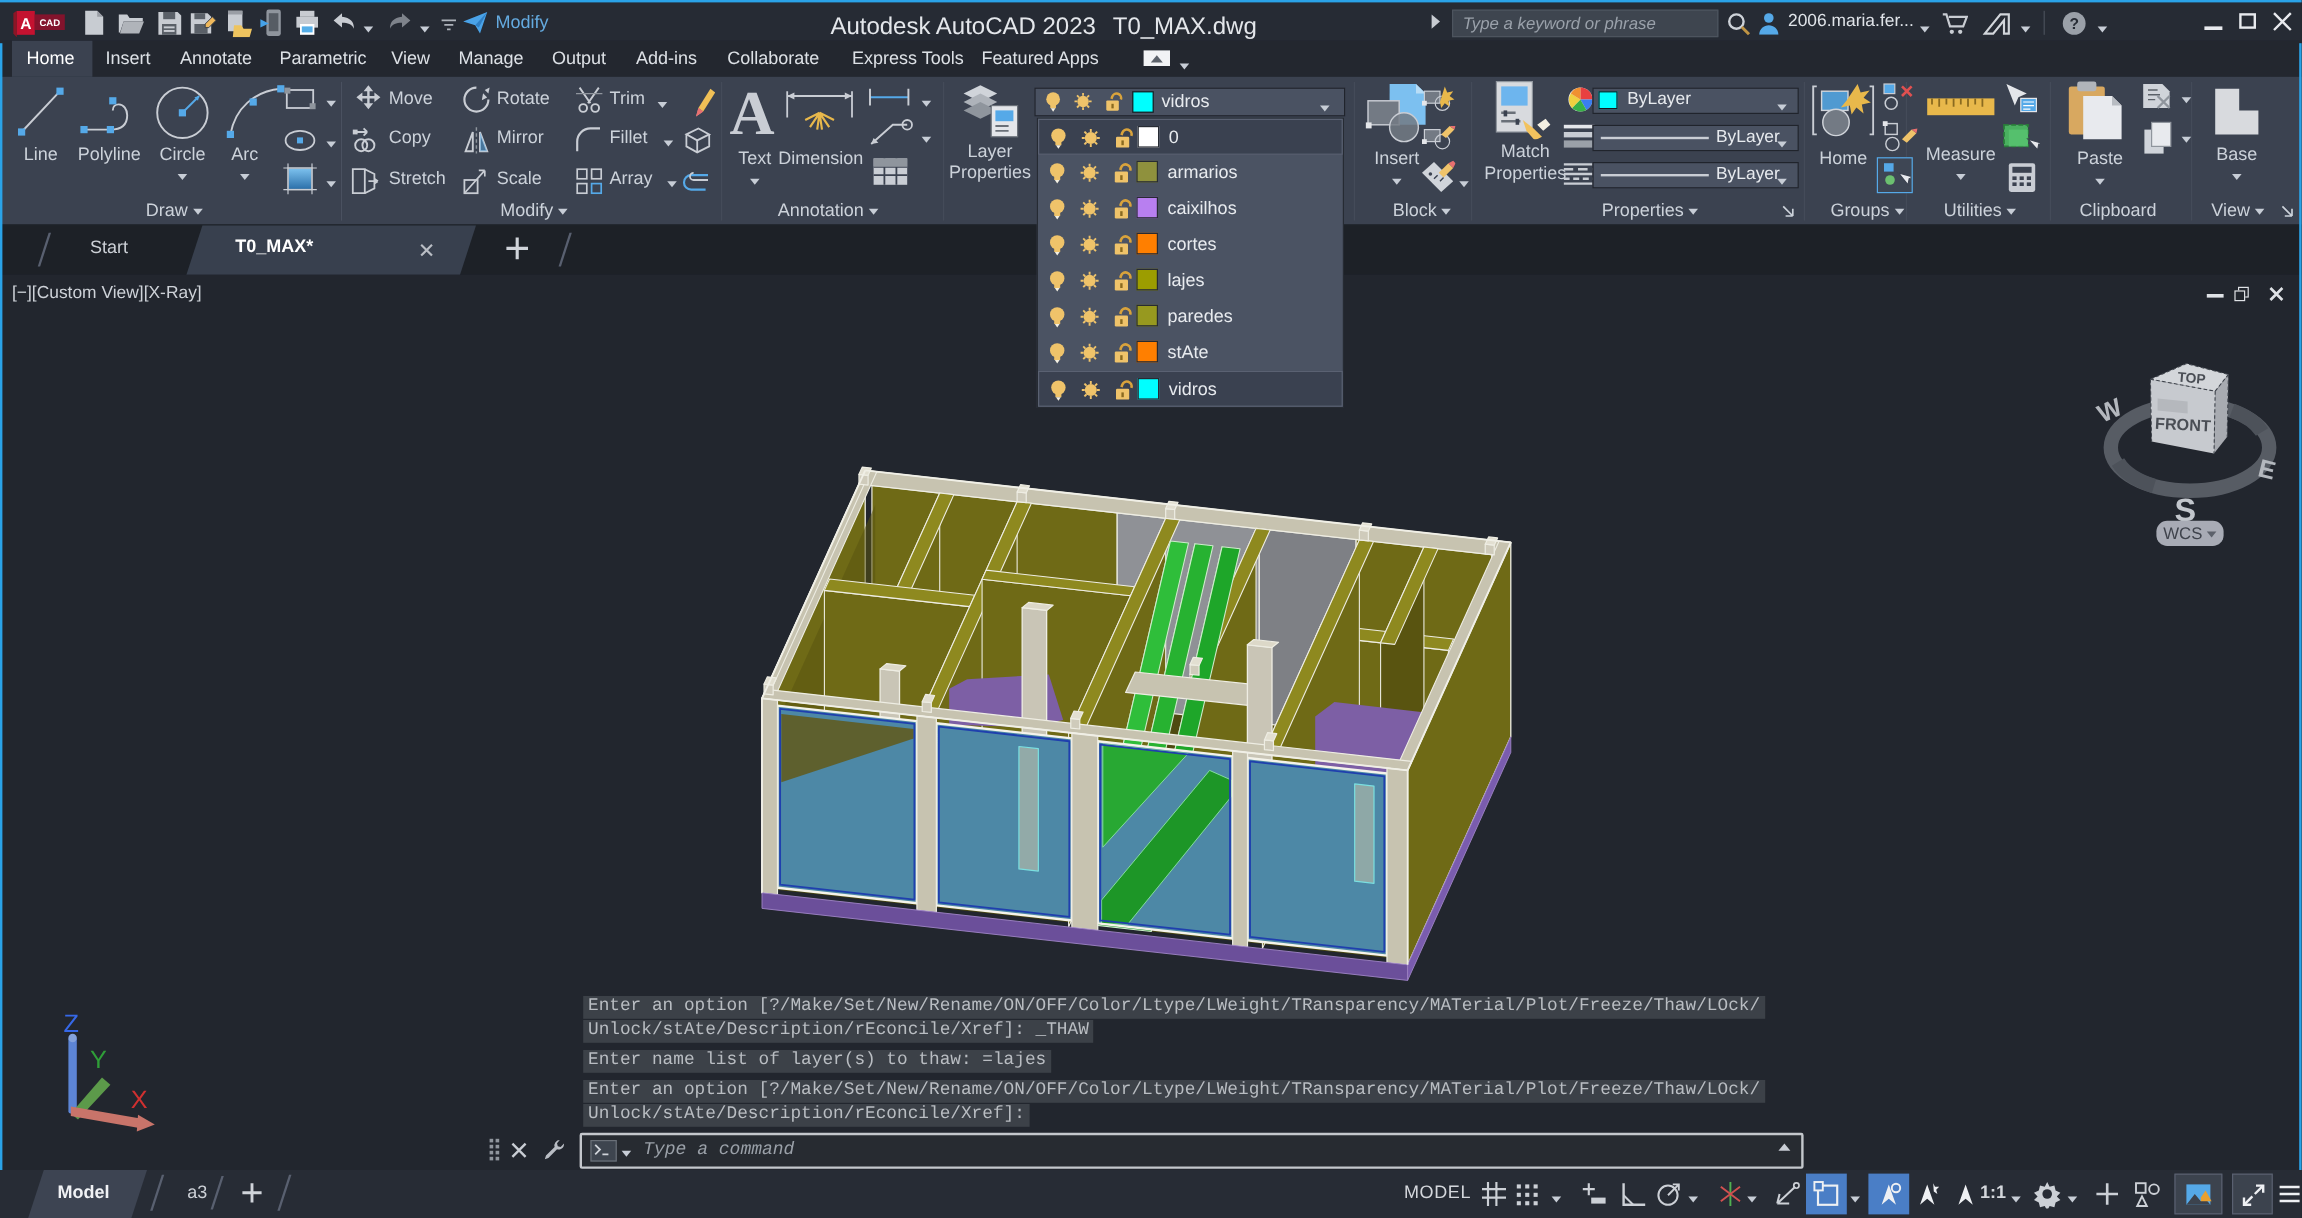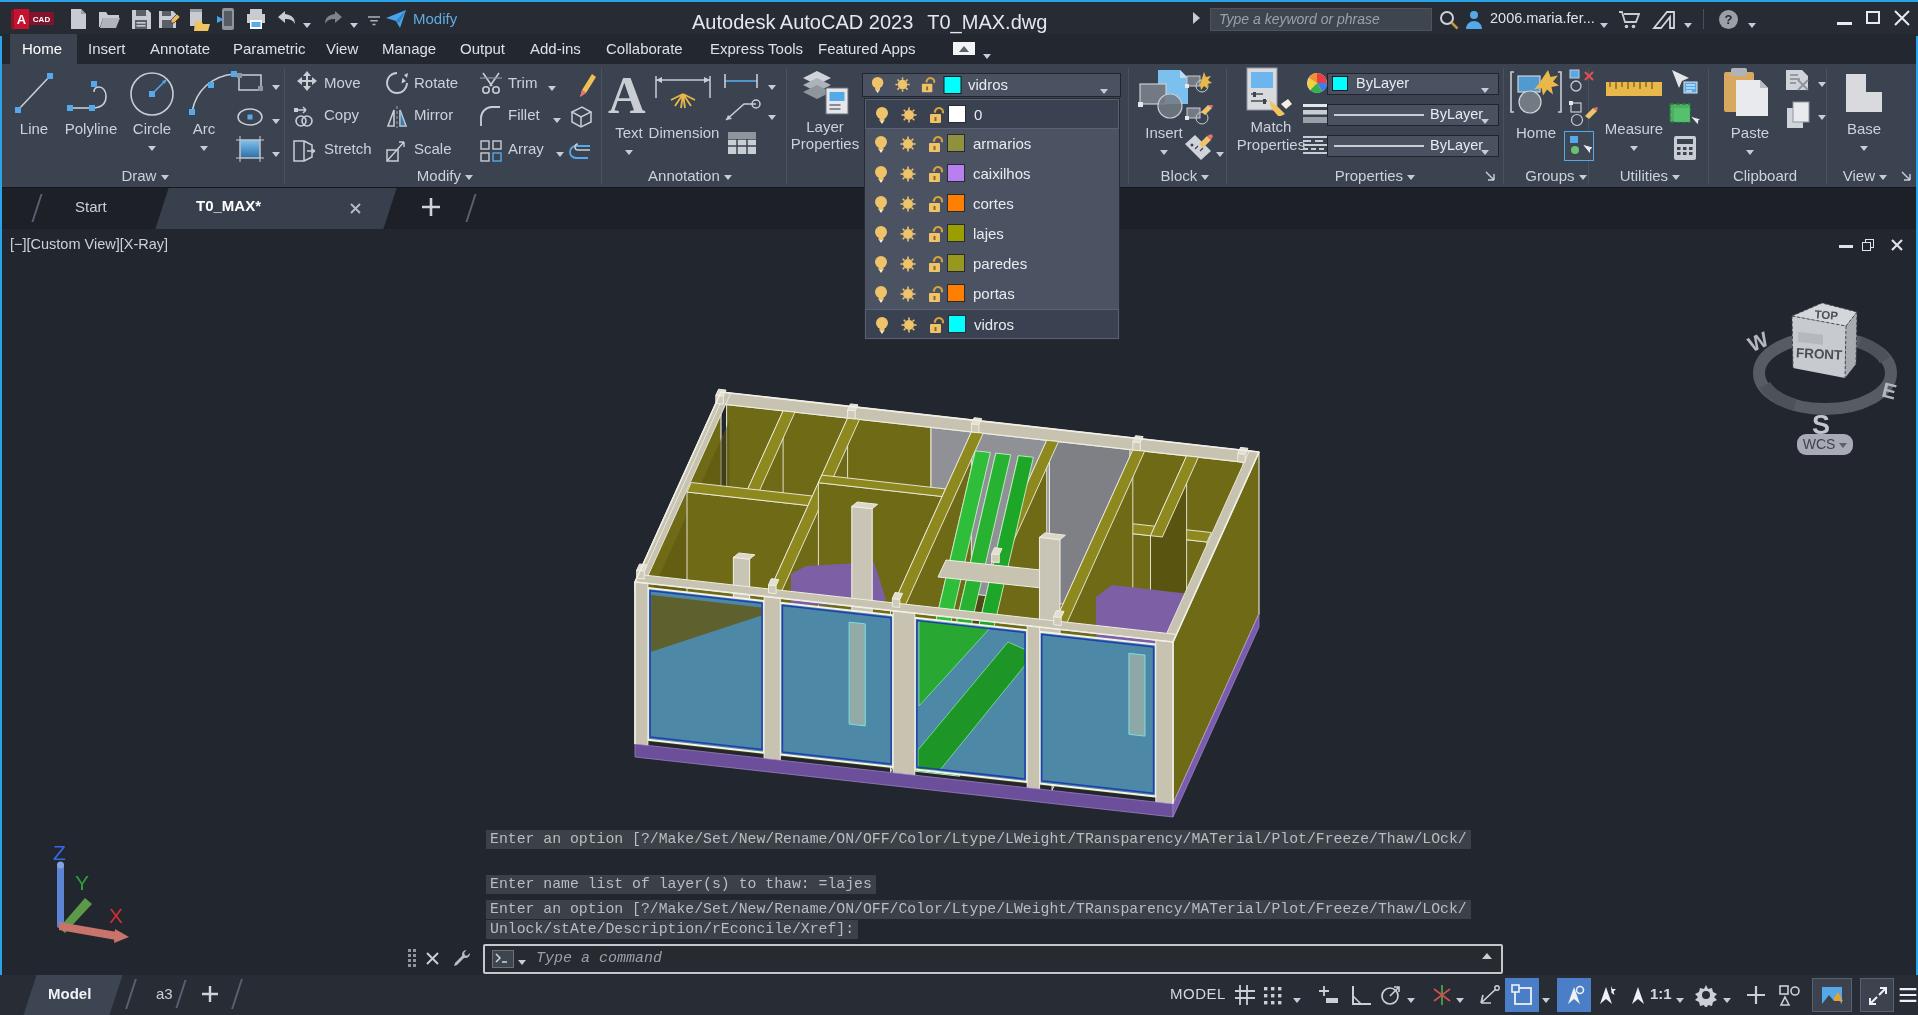--- a/index.html
+++ b/index.html
@@ -628,21 +628,21 @@
 <svg class="abs" style="left:45px;top:838px" width="120" height="112" viewBox="0 0 120 112">
 <text x="8" y="22" font-size="21" fill="#3668e8" font-family="Liberation Sans">Z</text>
 <rect x="12" y="26" width="7" height="64" rx="2" fill="#5d85d6"></rect>
 <circle cx="15.5" cy="27" r="3.5" fill="#84a2dc"></circle>
 <text x="30" y="52" font-size="21" fill="#2f9e38" font-family="Liberation Sans">Y</text>
 <polygon points="14,90 40,60 47,66 20,95" fill="#5c9a4a"></polygon>
 <polygon points="14,84 72,94 71,102 14,92" fill="#c8746a"></polygon>
 <polygon points="70,91 84,99 69,105" fill="#c8746a"></polygon>
 <text x="64" y="85" font-size="21" fill="#d03030" font-family="Liberation Sans">X</text>
 </svg>
-<div class="abs" style="left:486px;top:829px"><span class="cmdline">Enter an option [?/Make/Set/New/Rename/ON/OFF/Color/Ltype/LWeight/TRansparency/MATerial/Plot/Freeze/Thaw/LOck/</span><br></div>
+<div class="abs" style="left:486px;top:829px"><span class="cmdline">Enter an option [?/Make/Set/New/Rename/ON/OFF/Color/Ltype/LWeight/TRansparency/MATerial/Plot/Freeze/Thaw/LOck/</span><br><span class="cmdline">Unlock/stAte/Description/rEconcile/Xref]: _THAW</span></div>
 <div class="abs" style="left:486px;top:874px"><span class="cmdline">Enter name list of layer(s) to thaw: =lajes</span></div>
 <div class="abs" style="left:486px;top:899px"><span class="cmdline">Enter an option [?/Make/Set/New/Rename/ON/OFF/Color/Ltype/LWeight/TRansparency/MATerial/Plot/Freeze/Thaw/LOck/</span><br><span class="cmdline">Unlock/stAte/Description/rEconcile/Xref]:</span></div>
 <div class="abs" style="left:408px;top:946px;width:14px;height:26px">
     <div style="display:grid;grid-template-columns:3px 3px;gap:2px;padding-top:3px">
       <div style="width:3px;height:3px;background:#8f959d"></div>
       <div style="width:3px;height:3px;background:#8f959d"></div>
       <div style="width:3px;height:3px;background:#8f959d"></div>
       <div style="width:3px;height:3px;background:#8f959d"></div>
       <div style="width:3px;height:3px;background:#8f959d"></div>
       <div style="width:3px;height:3px;background:#8f959d"></div>
@@ -846,21 +846,21 @@
           <line x1="9" y1="1.5" x2="9" y2="4" stroke="#efc36a" stroke-width="1.6" transform="rotate(270 9 9)"></line>
           <line x1="9" y1="1.5" x2="9" y2="4" stroke="#efc36a" stroke-width="1.6" transform="rotate(315 9 9)"></line>
         </g>
         <g transform="translate(56,3) scale(1.0)">
           <path d="M4 8V6a4 4 0 0 1 8 0" fill="none" stroke="#d9a33c" stroke-width="2.2" transform="translate(3,-1) rotate(18 8 6)"></path>
           <rect x="2" y="7" width="11" height="9" rx="1" fill="#efc36a"></rect>
           <rect x="6.5" y="10" width="2" height="4" fill="#8a6a20"></rect>
         </g>
       </svg>
       <div class="abs" style="left:82px;top:5px;width:18px;height:18px;background:#ff7f00;border:1px solid #272b33"></div>
-      <div class="abs" style="left:108px;top:6px;font-size:15px;color:#e8ebef">portas</div>
+      <div class="abs" style="left:108px;top:6px;font-size:15px;color:#e8ebef">stAte</div>
     </div>
     <div class="abs" style="left:0;top:210px;width:254px;height:30px;background:#3a4150;border:1px solid #5a6172;">
       <svg class="abs" style="left:6px;top:4px" width="100" height="22" viewBox="0 0 100 22">
         <g transform="translate(2,2) scale(1.0)">
           <circle cx="8" cy="7" r="6" fill="#efc36a"></circle>
           <path d="M5.5 12h5v3h-5z" fill="#efc36a"></path>
           <path d="M6 15h4l-2 3z" fill="#f4f0e2"></path>
         </g>
         <g transform="translate(28,2) scale(1.0)">
           <circle cx="9" cy="9" r="5" fill="#efc36a"></circle>

